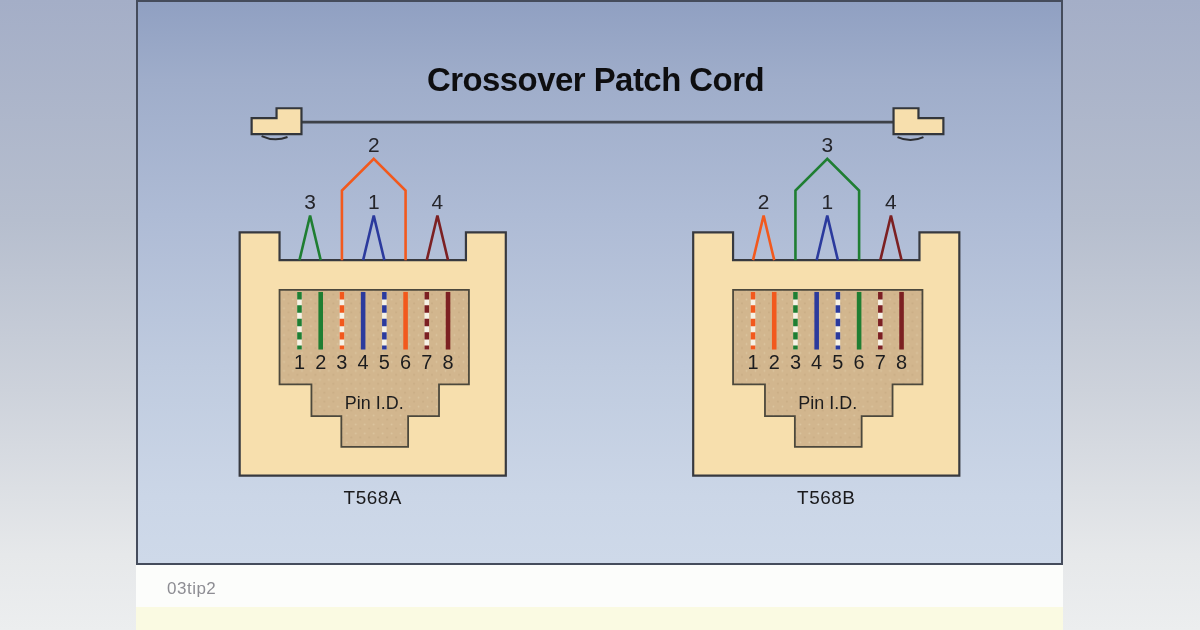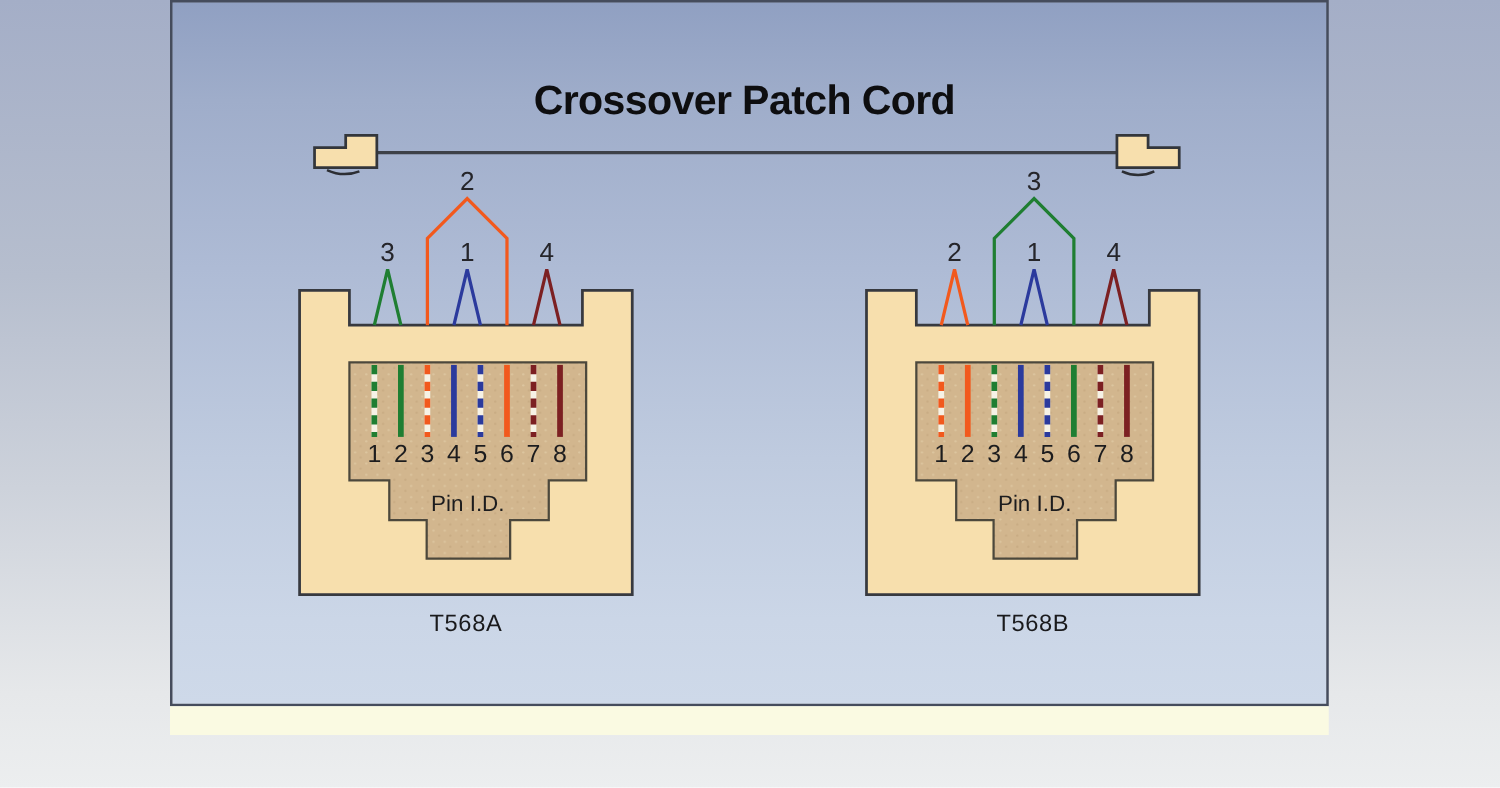--- a/index.html
+++ b/index.html
@@ -113,15 +113,18 @@
             <polyline points="204.57999999999998,260 204.57999999999998,190 236.515,158 268.45,190 268.45,260" fill="none" stroke="#1f7e32" stroke-width="2.6"></polyline>
             <text x="236.515" y="151" class="pair-num">3</text>
             <polyline points="225.87,260 236.515,215 247.16,260" fill="none" stroke="#2b3a9d" stroke-width="2.6"></polyline>
             <text x="236.515" y="208" class="pair-num">1</text>
             <polyline points="289.74,260 300.385,215 311.03,260" fill="none" stroke="#7c2022" stroke-width="2.6"></polyline>
             <text x="300.385" y="208" class="pair-num">4</text>
             <text x="235.5" y="506" class="conn-name">T568B</text>
           </g>
       </svg>
     </div>
+    <div class="caption-bar">
+      <span class="caption-text">03tip2</span>
+    </div>
     <div class="footer-strip"></div>
   </div>
 </div>
 
 </body></html>

